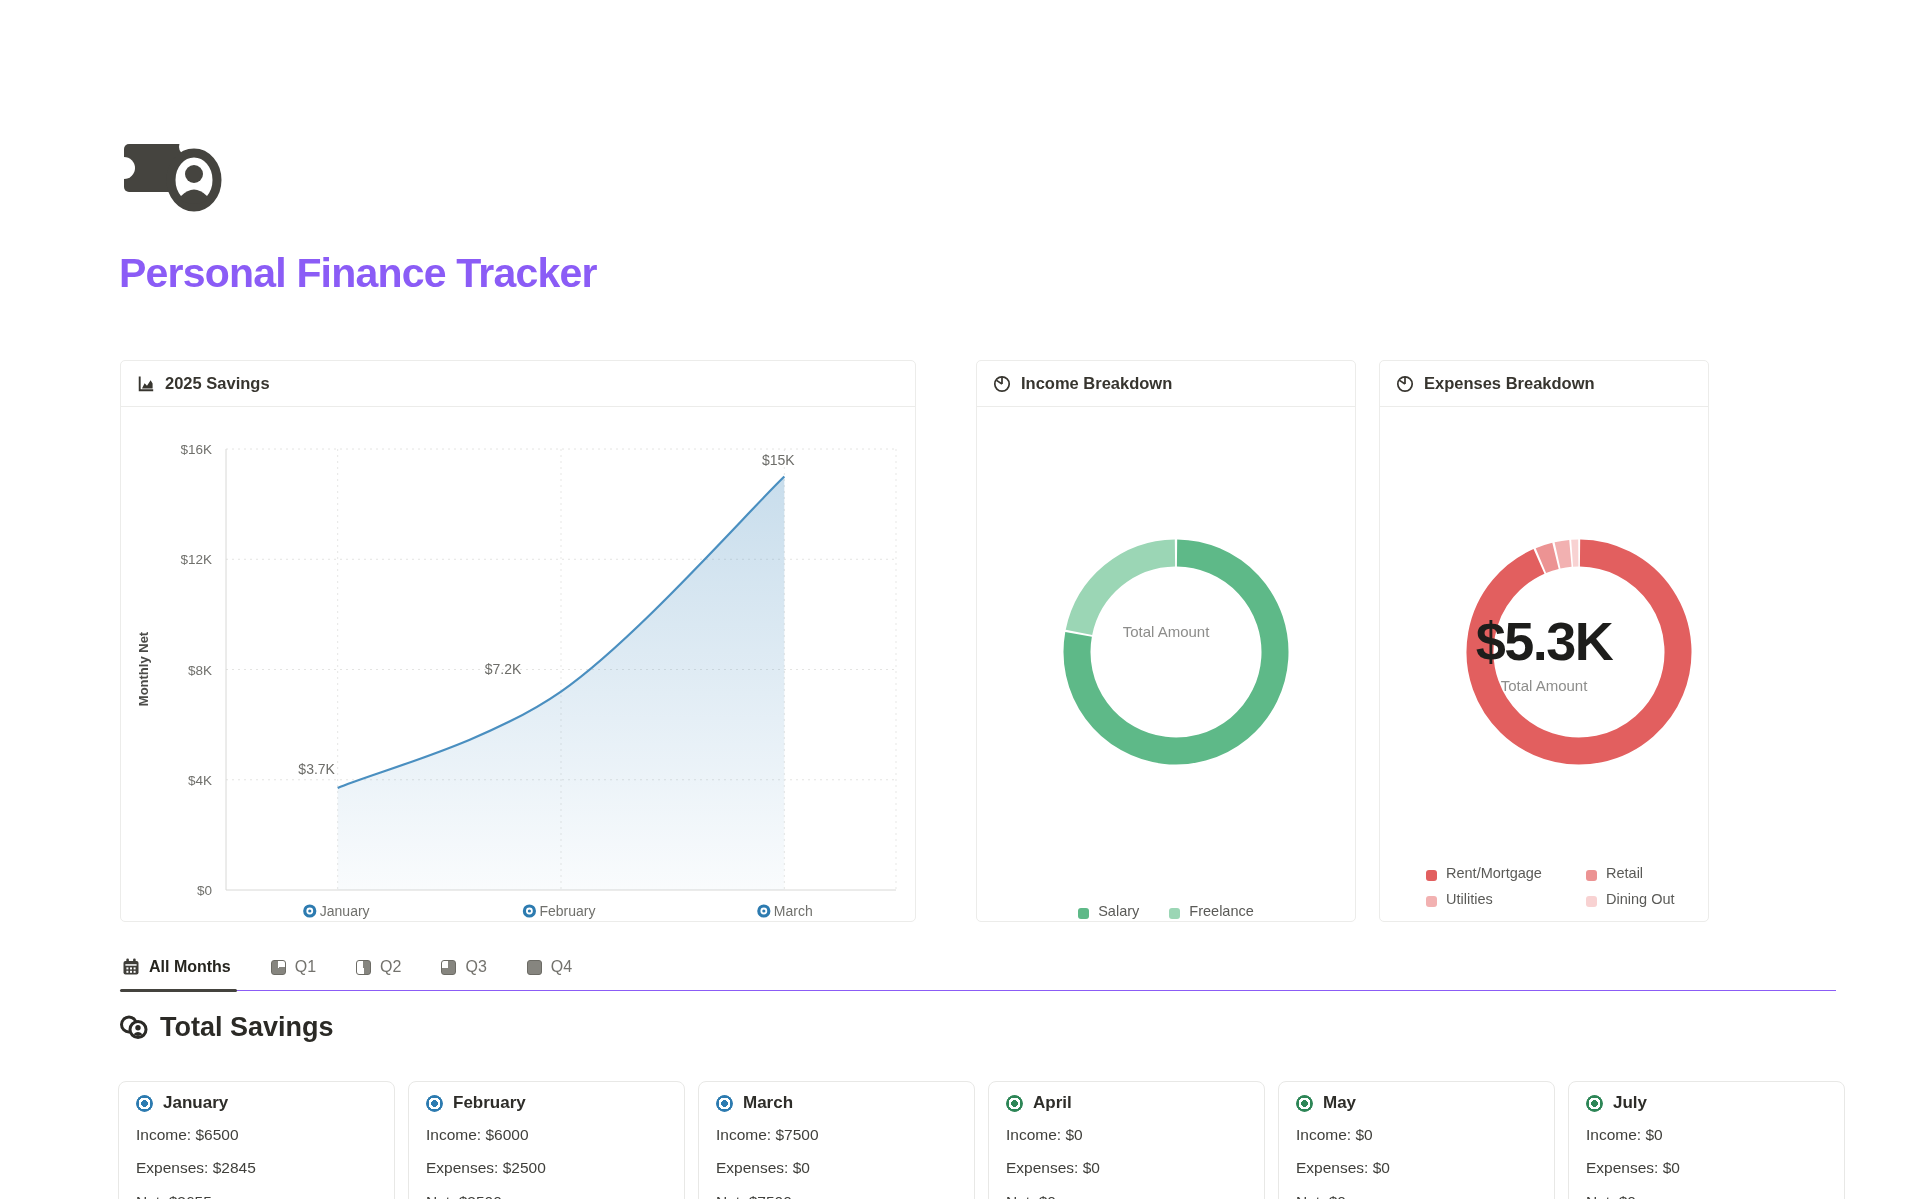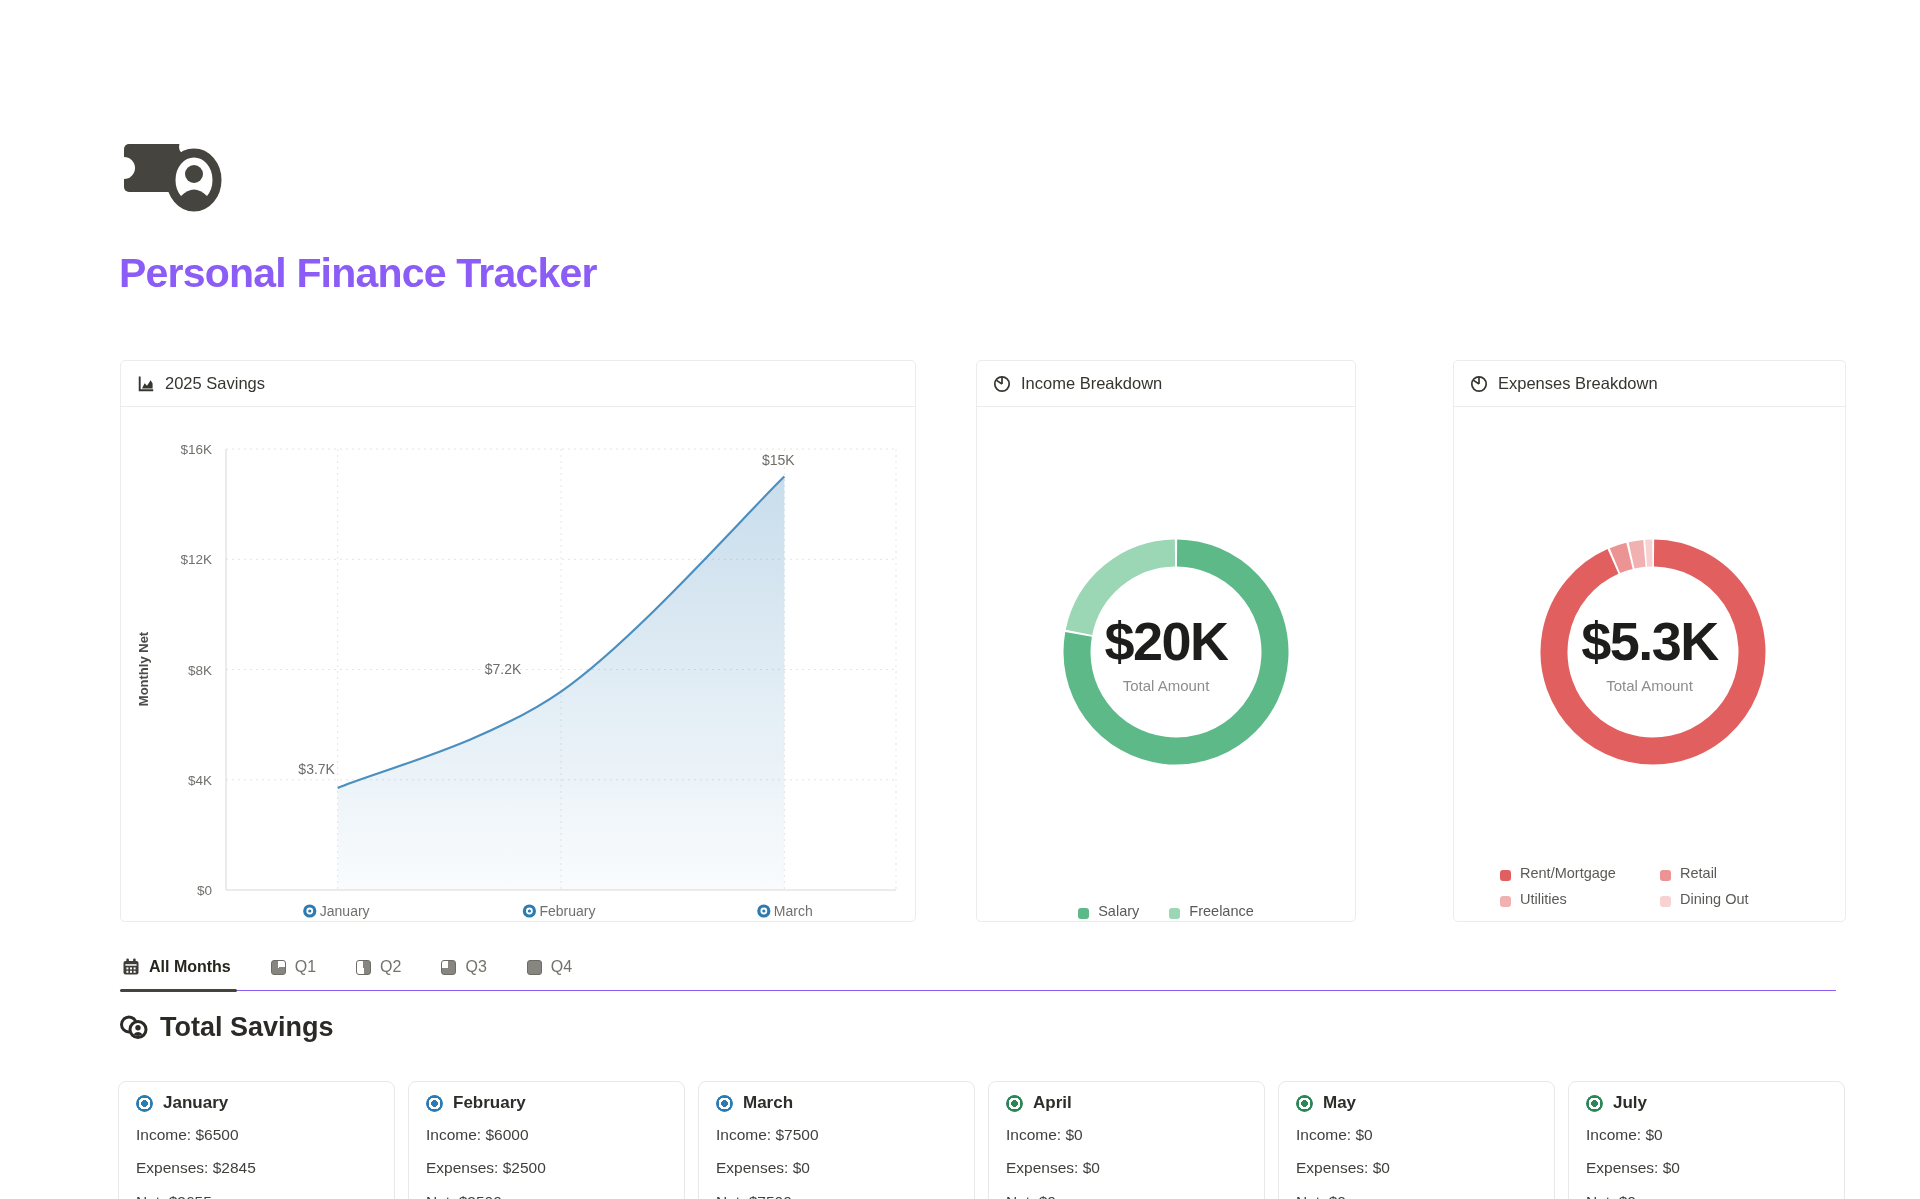--- a/index.html
+++ b/index.html
@@ -8,22 +8,22 @@
     font-family:"Liberation Sans",sans-serif;color:#32302c;
   }
   .abs{position:absolute;}
   
   #logo{left:122px;top:136px;}
   #page-title{left:119px;top:250px;font-size:41px;font-weight:700;letter-spacing:-0.8px;color:#8b5cf6;margin:0;}
   
   .panel{position:absolute;top:360px;height:562px;background:#fff;border:1px solid #ececea;border-radius:5px;box-sizing:border-box;}
   #panel-savings{left:120px;width:796px;}
   #panel-income{left:976px;width:380px;}
-  #panel-expenses{left:1453px;width:393px;}
-  .panel-header{height:46px;display:flex;align-items:center;gap:10px;padding:0 16px;border-bottom:1px solid #ececea;font-size:16.5px;font-weight:400;color:#37352f;box-sizing:border-box;}
+  #panel-expenses{left:1379px;width:330px;}
+  .panel-header{height:46px;display:flex;align-items:center;gap:10px;padding:0 16px;border-bottom:1px solid #ececea;font-size:16.5px;font-weight:700;color:#37352f;box-sizing:border-box;}
   .panel-header svg{flex:0 0 auto;}
   
   .tick{font-size:13.5px;fill:#70706c;font-family:"Liberation Sans",sans-serif;}
   .dlabel{font-size:14px;fill:#6d6d69;font-family:"Liberation Sans",sans-serif;}
   .xlabel{font-size:14px;fill:#70706c;font-family:"Liberation Sans",sans-serif;}
   .ylab{font-size:13px;font-weight:600;fill:#4b4b48;font-family:"Liberation Sans",sans-serif;}
   
   .donut-area{position:relative;height:515px;}
   .donut-area svg{display:block;}
   .donut-center{position:absolute;top:207px;left:0;right:0;text-align:center;}
@@ -132,21 +132,20 @@
       <path d="M9 9 L9 1.8 M9 9 L3.6 5.4" fill="none" stroke="#37352f" stroke-width="1.7"></path>
     </svg>
     <span>Income Breakdown</span>
   </div>
   <div class="donut-area">
     <svg id="income-donut" width="398" height="440">
         <path d="M 200.03670662750832 146.0054282328143 A 99 99 0 1 1 101.56463481104505 227.4686107083612" fill="none" stroke="#5eb988" stroke-width="27"></path>
         <path d="M 101.95315371244955 225.4319233024665 A 99 99 0 0 1 197.96329337249162 146.0054282328143" fill="none" stroke="#9bd6b5" stroke-width="27"></path>
       </svg>
     <div class="donut-center">
-      <div class="donut-value">$20K</div>
       <div class="donut-caption">Total Amount</div>
     </div>
     <div class="legend-h">
       <div class="legend-item">
         <span class="swatch" style="--c: #5eb988;"></span>
         <span>Salary</span>
       </div>
       <div class="legend-item">
         <span class="swatch" style="--c: #9bd6b5;"></span>
         <span>Freelance</span>

